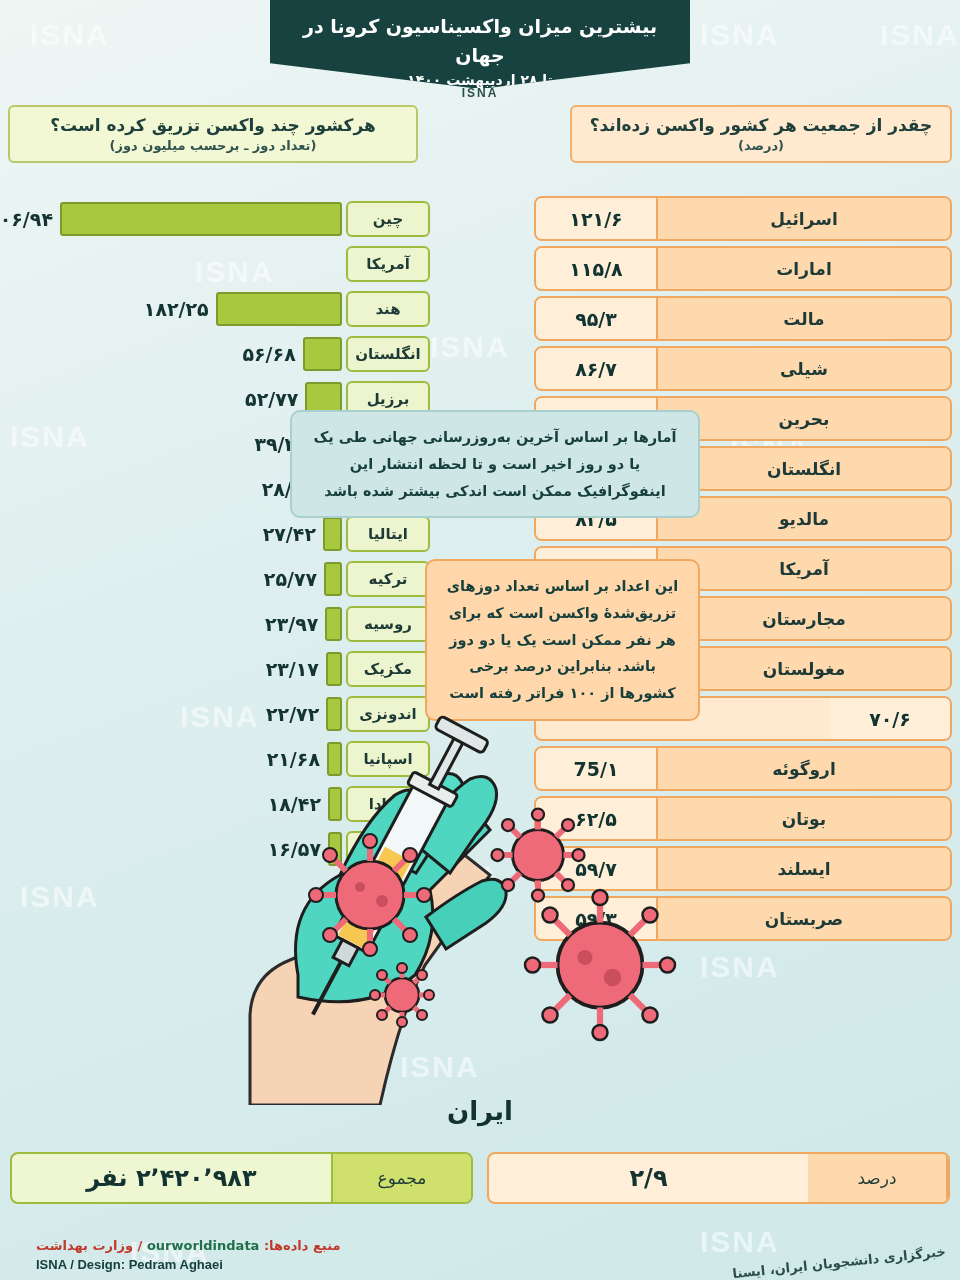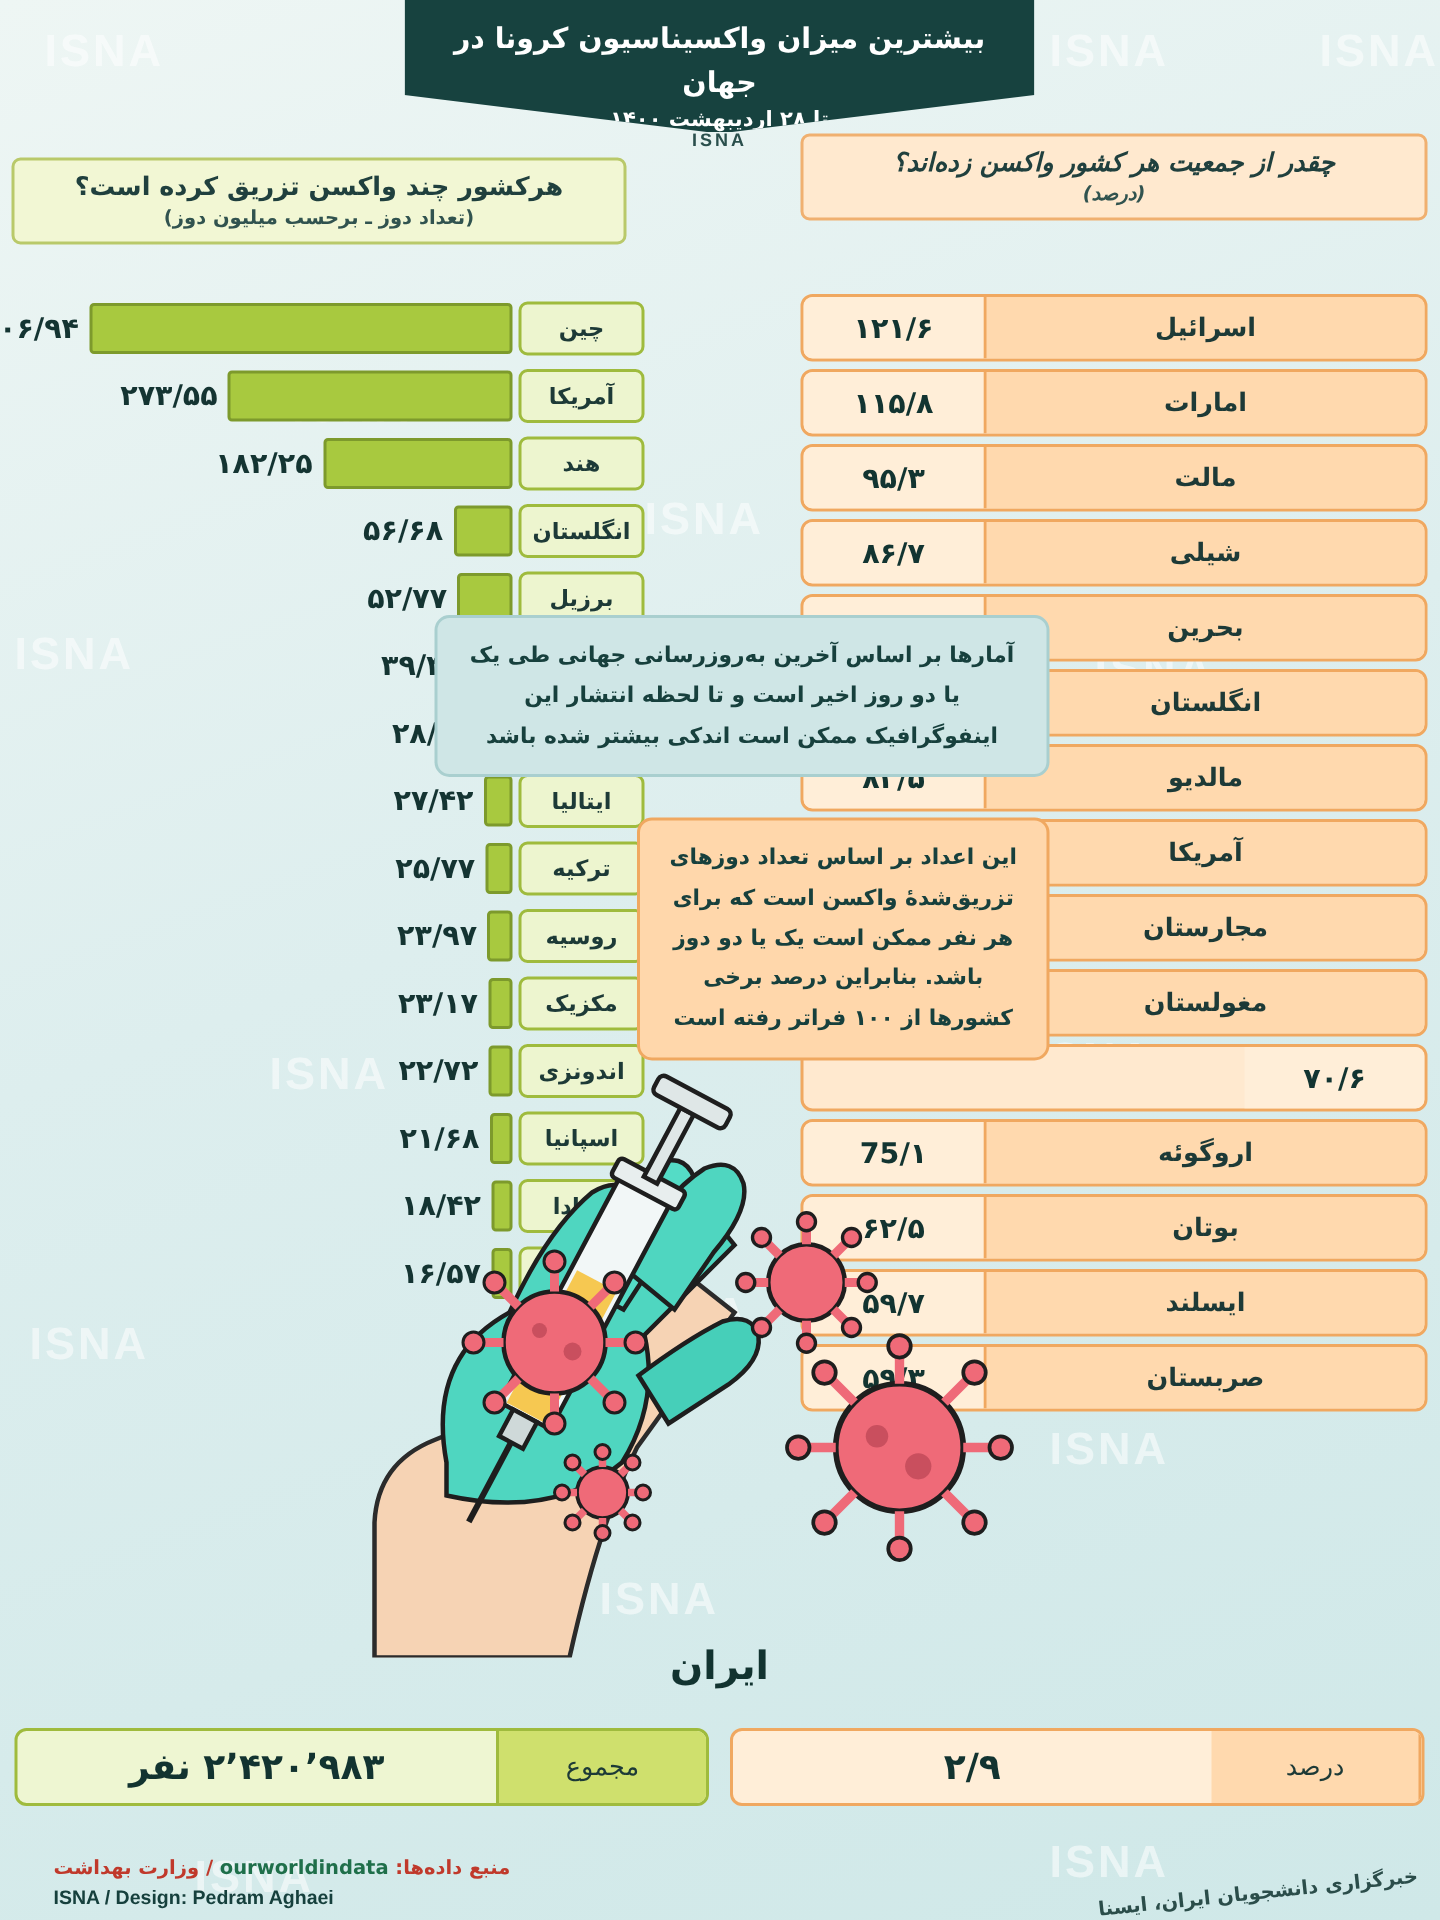--- a/index.html
+++ b/index.html
@@ -39,21 +39,21 @@
     font-size:12px; font-weight:bold; color:#2a4f4c; letter-spacing:2px;
     font-family:"Liberation Sans",sans-serif;
   }
 
   
   .sect-title {
     position:absolute; border:2px solid #b9c96a; border-radius:6px;
     text-align:center; padding:8px 6px;
   }
   .sect-title.left { left:8px; top:105px; width:410px; background:#f2f7d4; }
-  .sect-title.right { right:8px; top:89px; width:418px; background:#ffe9cf; border-color:#f0b070;font-style:italic; }
+  .sect-title.right { right:8px; top:105px; width:382px; background:#ffe9cf; border-color:#f0b070; }
   .sect-title h2 { font-size:17px; font-weight:bold; color:#20403e; }
   .sect-title .sub { font-size:13px; color:#31534f; margin-top:3px; font-weight:bold; }
 
   
   .bars { position:absolute; left:10px; top:196px; width:420px; }
   .bar-row { display:flex; align-items:center; height:45px; }
   .bar-label {
     width:84px; height:36px; flex:0 0 84px;
     background:#edf5cf; border:2px solid #9fbb3d; border-radius:6px;
     display:flex; align-items:center; justify-content:center;
@@ -82,21 +82,21 @@
     width:120px; text-align:center; font-size:19px; font-weight:bold; color:#123431;
     background:#ffeed8; height:100%; display:flex; align-items:center; justify-content:center;
   }
 
   
   .note {
     position:absolute; border-radius:10px; padding:12px 14px;
     font-size:14.5px; font-weight:bold; line-height:1.85; text-align:center; color:#17403d;
   }
   .note-blue { left:290px; top:410px; width:410px; background:#cfe6e6; border:2px solid #a9cfcf; }
-  .note-orange { left:425px; top:545px; width:275px; background:#ffd7ab; border:2px solid #f0a860; }
+  .note-orange { left:425px; top:559px; width:275px; background:#ffd7ab; border:2px solid #f0a860; }
 
   
   .illus { position:absolute; left:190px; top:545px; width:520px; height:560px; }
 
   
   .iran-label {
     position:absolute; left:0; right:0; top:1096px; text-align:center;
     font-size:26px; font-weight:bold; color:#123330;
   }
   .iran-row { position:absolute; top:1152px; left:10px; right:10px; display:flex; gap:14px; }
@@ -171,24 +171,20 @@
   <div class="bars" id="bar-chart">
       <div class="bar-row">
         <div class="bar-label">چین</div>
         <div class="bar-track">
           <div class="bar-fill" style="width: 282px;"></div>
           <div class="bar-value">۴۰۶/۹۴</div>
         </div>
       </div>
       <div class="bar-row">
         <div class="bar-label">آمریکا</div>
-        <div class="bar-track">
-          <div class="bar-fill" style="width: 189.564px;"></div>
-          <div class="bar-value">۲۷۳/۵۵</div>
-        </div>
       </div>
       <div class="bar-row">
         <div class="bar-label">هند</div>
         <div class="bar-track">
           <div class="bar-fill" style="width: 126.295px;"></div>
           <div class="bar-value">۱۸۲/۲۵</div>
         </div>
       </div>
       <div class="bar-row">
         <div class="bar-label">انگلستان</div>

